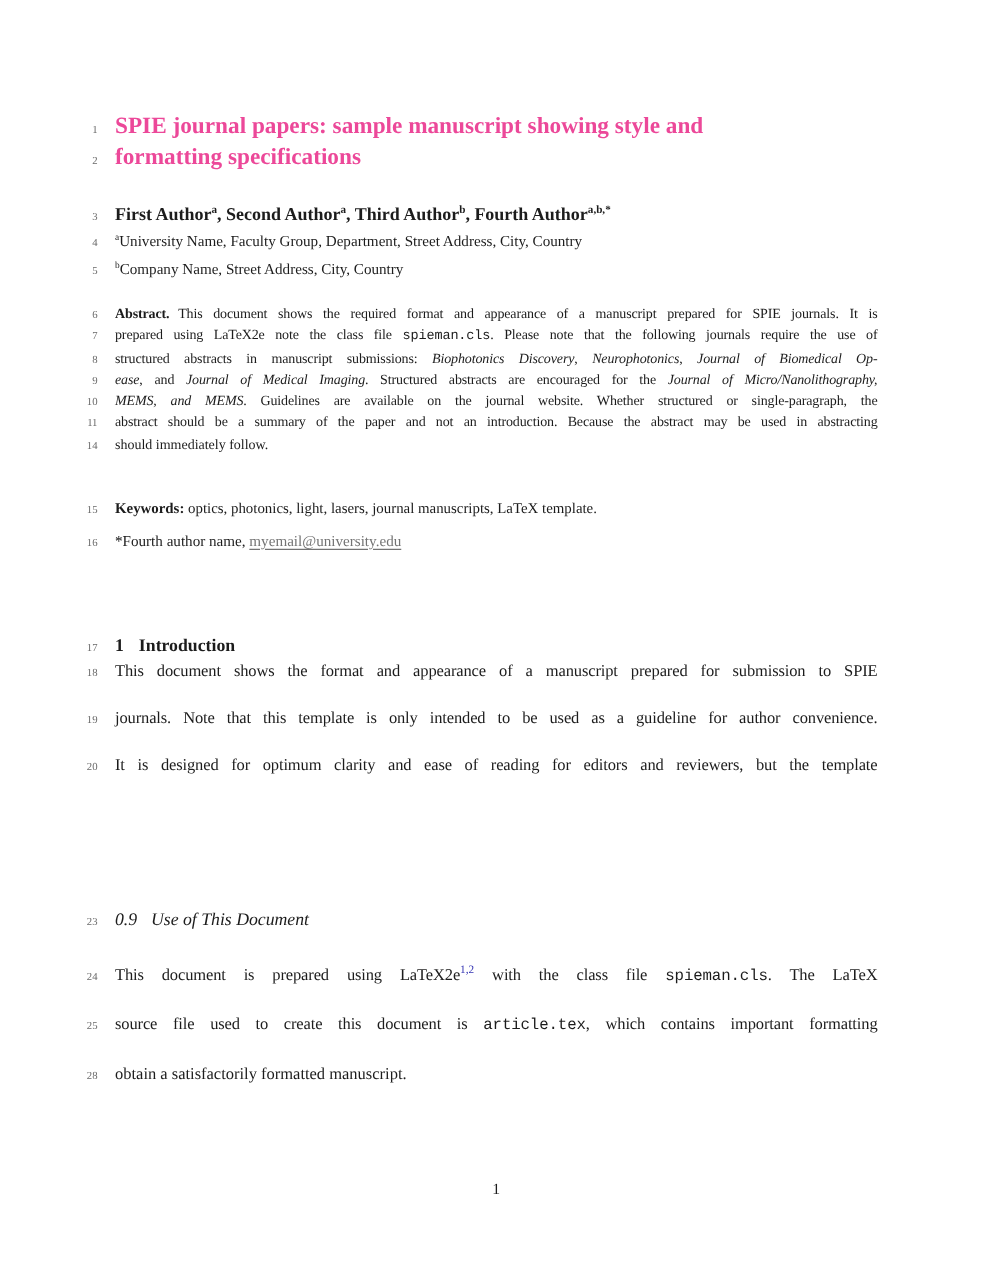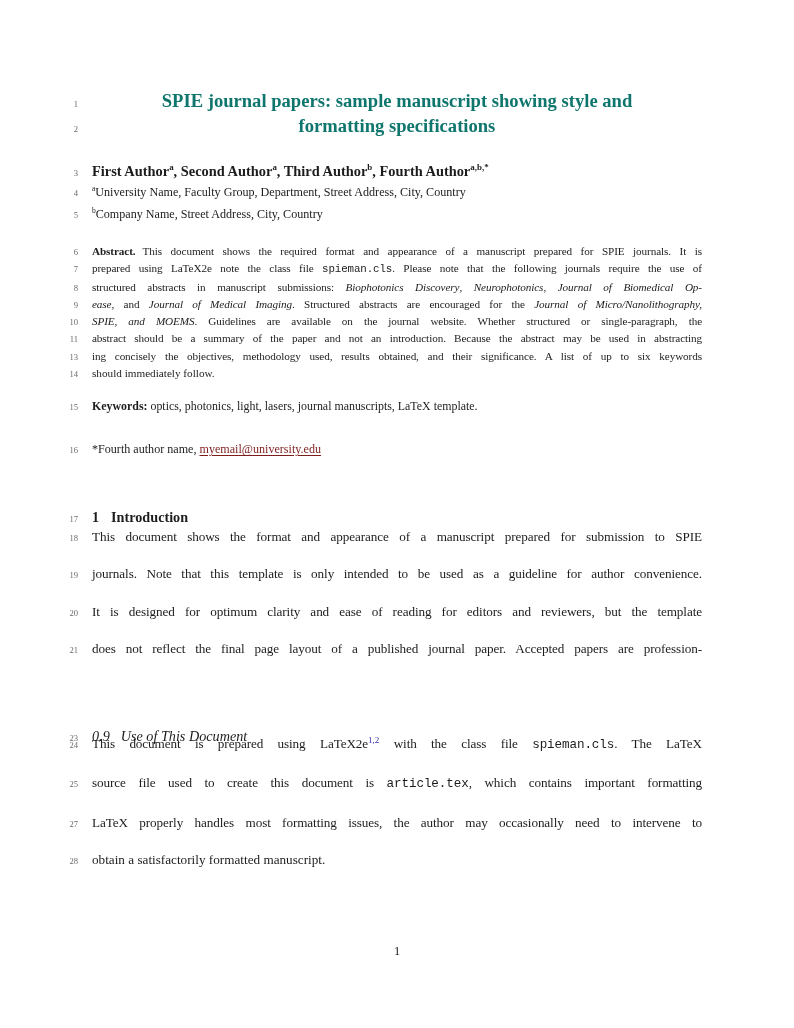--- a/index.html
+++ b/index.html
@@ -17,58 +17,58 @@
     flex: none; width: 30px; margin-left: -44px; margin-right: 14px;
     text-align: right;
     font-size: 8.6px; color: #6a6a6a;
     font-family: "Liberation Serif", serif;
   }
   .txt { flex: 1; min-width: 0; }
   .j .txt { text-align: justify; text-align-last: justify; letter-spacing: -0.1px; }
 
   
   #title { top: 88px; }
-  .t1 .txt { font-size: 18.6px; line-height: 25.4px; font-weight: bold; color: #0f766e; text-align: center; }
+  .t1 .txt { font-size: 18.6px; line-height: 25.4px; font-weight: bold; color: #ec4899; }
 
   
   #authors { top: 159px; }
   .auth .txt { font-size: 14.4px; line-height: 17.5px; font-weight: bold; }
   .affil .txt { font-size: 12.1px; line-height: 17.2px; }
   sup.asup { font-size: 0.62em; }
 
   
   #abstract { top: 243px; }
   .ab .txt { font-size: 11.2px; line-height: 17.25px; }
   .ablabel { margin-right: 7px; }
   .mono { font-family: "Liberation Mono", "DejaVu Sans Mono", monospace; }
   .ab .mono { font-size: 10.8px; }
 
   
   #keywords { top: 398px; }
   .kw .txt { font-size: 11.9px; line-height: 17px; }
-  #correspondence { top: 441px; }
+  #correspondence { top: 425px; }
   .corr .txt { font-size: 12.1px; line-height: 17px; }
   .email {
-    color: #7f1d1d;
+    color: #737373;
     text-decoration: underline;
     text-underline-offset: 2px;
     cursor: pointer;
   }
 
   
   #sec1 { top: 476px; }
   .sec .txt { font-size: 14.2px; line-height: 18px; font-weight: bold; margin-top: 32px; }
   .secnum { margin-right: 12px; }
   #subsec11 { top: 727px; }
   .subsec .txt { font-size: 14.2px; line-height: 18px; font-style: italic; font-weight: normal; }
   .subsecnum { margin-right: 11px; }
 
   
   #para1 { top: 518px; }
-  #para2 { top: 725px; }
+  #para2 { top: 761px; }
   .body .txt { font-size: 13.2px; line-height: 37.4px; }
   .body .mono { font-size: 12.6px; }
   sup.cite {
     color: #3333b3; font-size: 9px; letter-spacing: 0;
     line-height: 0; cursor: pointer;
   }
 
   
   #pagenum {
     position: absolute; top: 944px; left: 0; right: 0;
@@ -118,29 +118,25 @@
     <div class="row ab j">
       <span class="num">8</span>
       <span class="txt"><span>structured abstracts in manuscript submissions: </span><i>Biophotonics Discovery</i><span>, </span><i>Neurophotonics</i><span>, </span><i>Journal of Biomedical Op-</i></span>
     </div>
     <div class="row ab j">
       <span class="num">9</span>
       <span class="txt"><i>ease</i><span>, and </span><i>Journal of Medical Imaging</i><span>. Structured abstracts are encouraged for the </span><i>Journal of Micro/Nanolithography,</i></span>
     </div>
     <div class="row ab j">
       <span class="num">10</span>
-      <span class="txt"><i>SPIE, and MOEMS</i><span>. Guidelines are available on the journal website. Whether structured or single-paragraph, the</span></span>
+      <span class="txt"><i>MEMS, and MEMS</i><span>. Guidelines are available on the journal website. Whether structured or single-paragraph, the</span></span>
     </div>
     <div class="row ab j">
       <span class="num">11</span>
       <span class="txt">abstract should be a summary of the paper and not an introduction. Because the abstract may be used in abstracting</span>
-    </div>
-    <div class="row ab j">
-      <span class="num">13</span>
-      <span class="txt">ing concisely the objectives, methodology used, results obtained, and their significance. A list of up to six keywords</span>
     </div>
     <div class="row ab">
       <span class="num">14</span>
       <span class="txt">should immediately follow.</span>
     </div>
   </div>
 
   <div class="block" id="keywords">
     <div class="row kw">
       <span class="num">15</span>
@@ -168,46 +164,38 @@
       <span class="txt">This document shows the format and appearance of a manuscript prepared for submission to SPIE</span>
     </div>
     <div class="row body j">
       <span class="num">19</span>
       <span class="txt">journals. Note that this template is only intended to be used as a guideline for author convenience.</span>
     </div>
     <div class="row body j">
       <span class="num">20</span>
       <span class="txt">It is designed for optimum clarity and ease of reading for editors and reviewers, but the template</span>
     </div>
-    <div class="row body j">
-      <span class="num">21</span>
-      <span class="txt">does not reflect the final page layout of a published journal paper. Accepted papers are profession-</span>
-    </div>
   </div>
 
   <div class="block" id="subsec11">
     <div class="row subsec">
       <span class="num">23</span>
       <span class="txt"><span class="subsecnum">0.9</span><span>Use of This Document</span></span>
     </div>
   </div>
 
   <div class="block" id="para2">
     <div class="row body j">
       <span class="num">24</span>
       <span class="txt"><span>This document is prepared using LaTeX2e</span><sup class="cite">1,2</sup><span> with the class file </span><span class="mono">spieman.cls</span><span>. The LaTeX</span></span>
     </div>
     <div class="row body j">
       <span class="num">25</span>
       <span class="txt"><span>source file used to create this document is </span><span class="mono">article.tex</span><span>, which contains important formatting</span></span>
     </div>
-    <div class="row body j">
-      <span class="num">27</span>
-      <span class="txt">LaTeX properly handles most formatting issues, the author may occasionally need to intervene to</span>
-    </div>
     <div class="row body">
       <span class="num">28</span>
       <span class="txt">obtain a satisfactorily formatted manuscript.</span>
     </div>
   </div>
 
   <div id="pagenum">1</div>
 
 </div>
 

